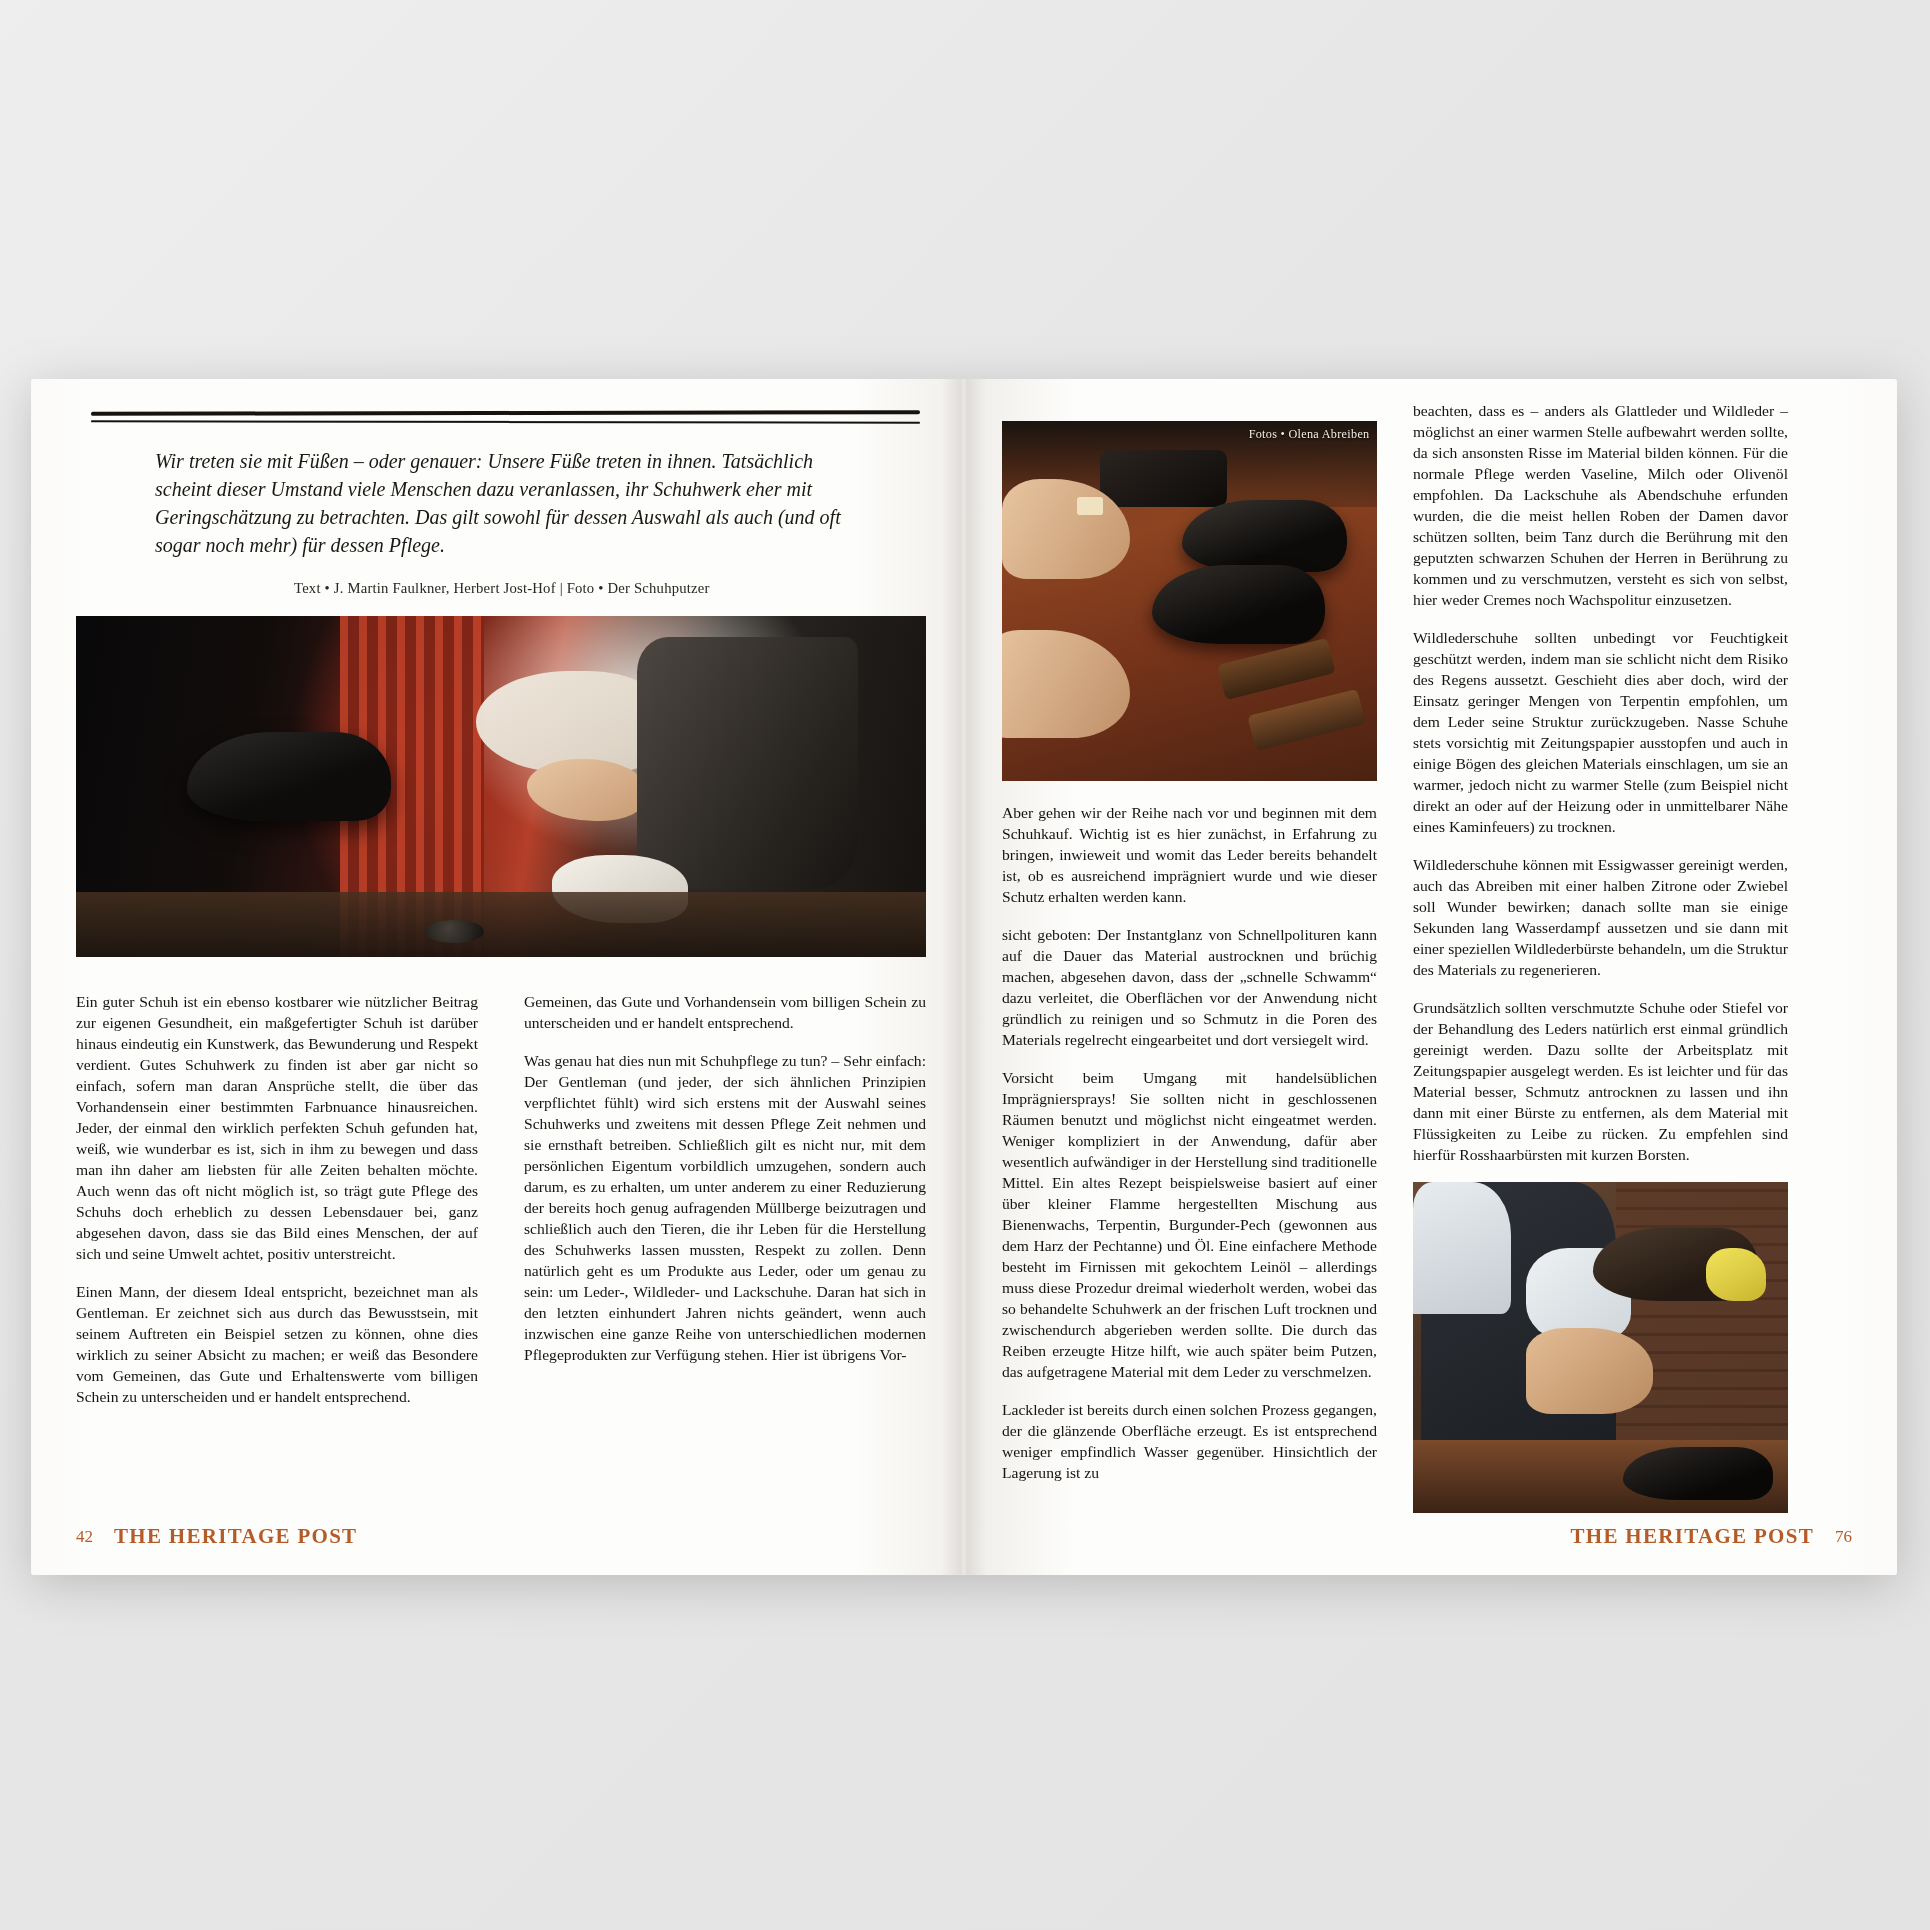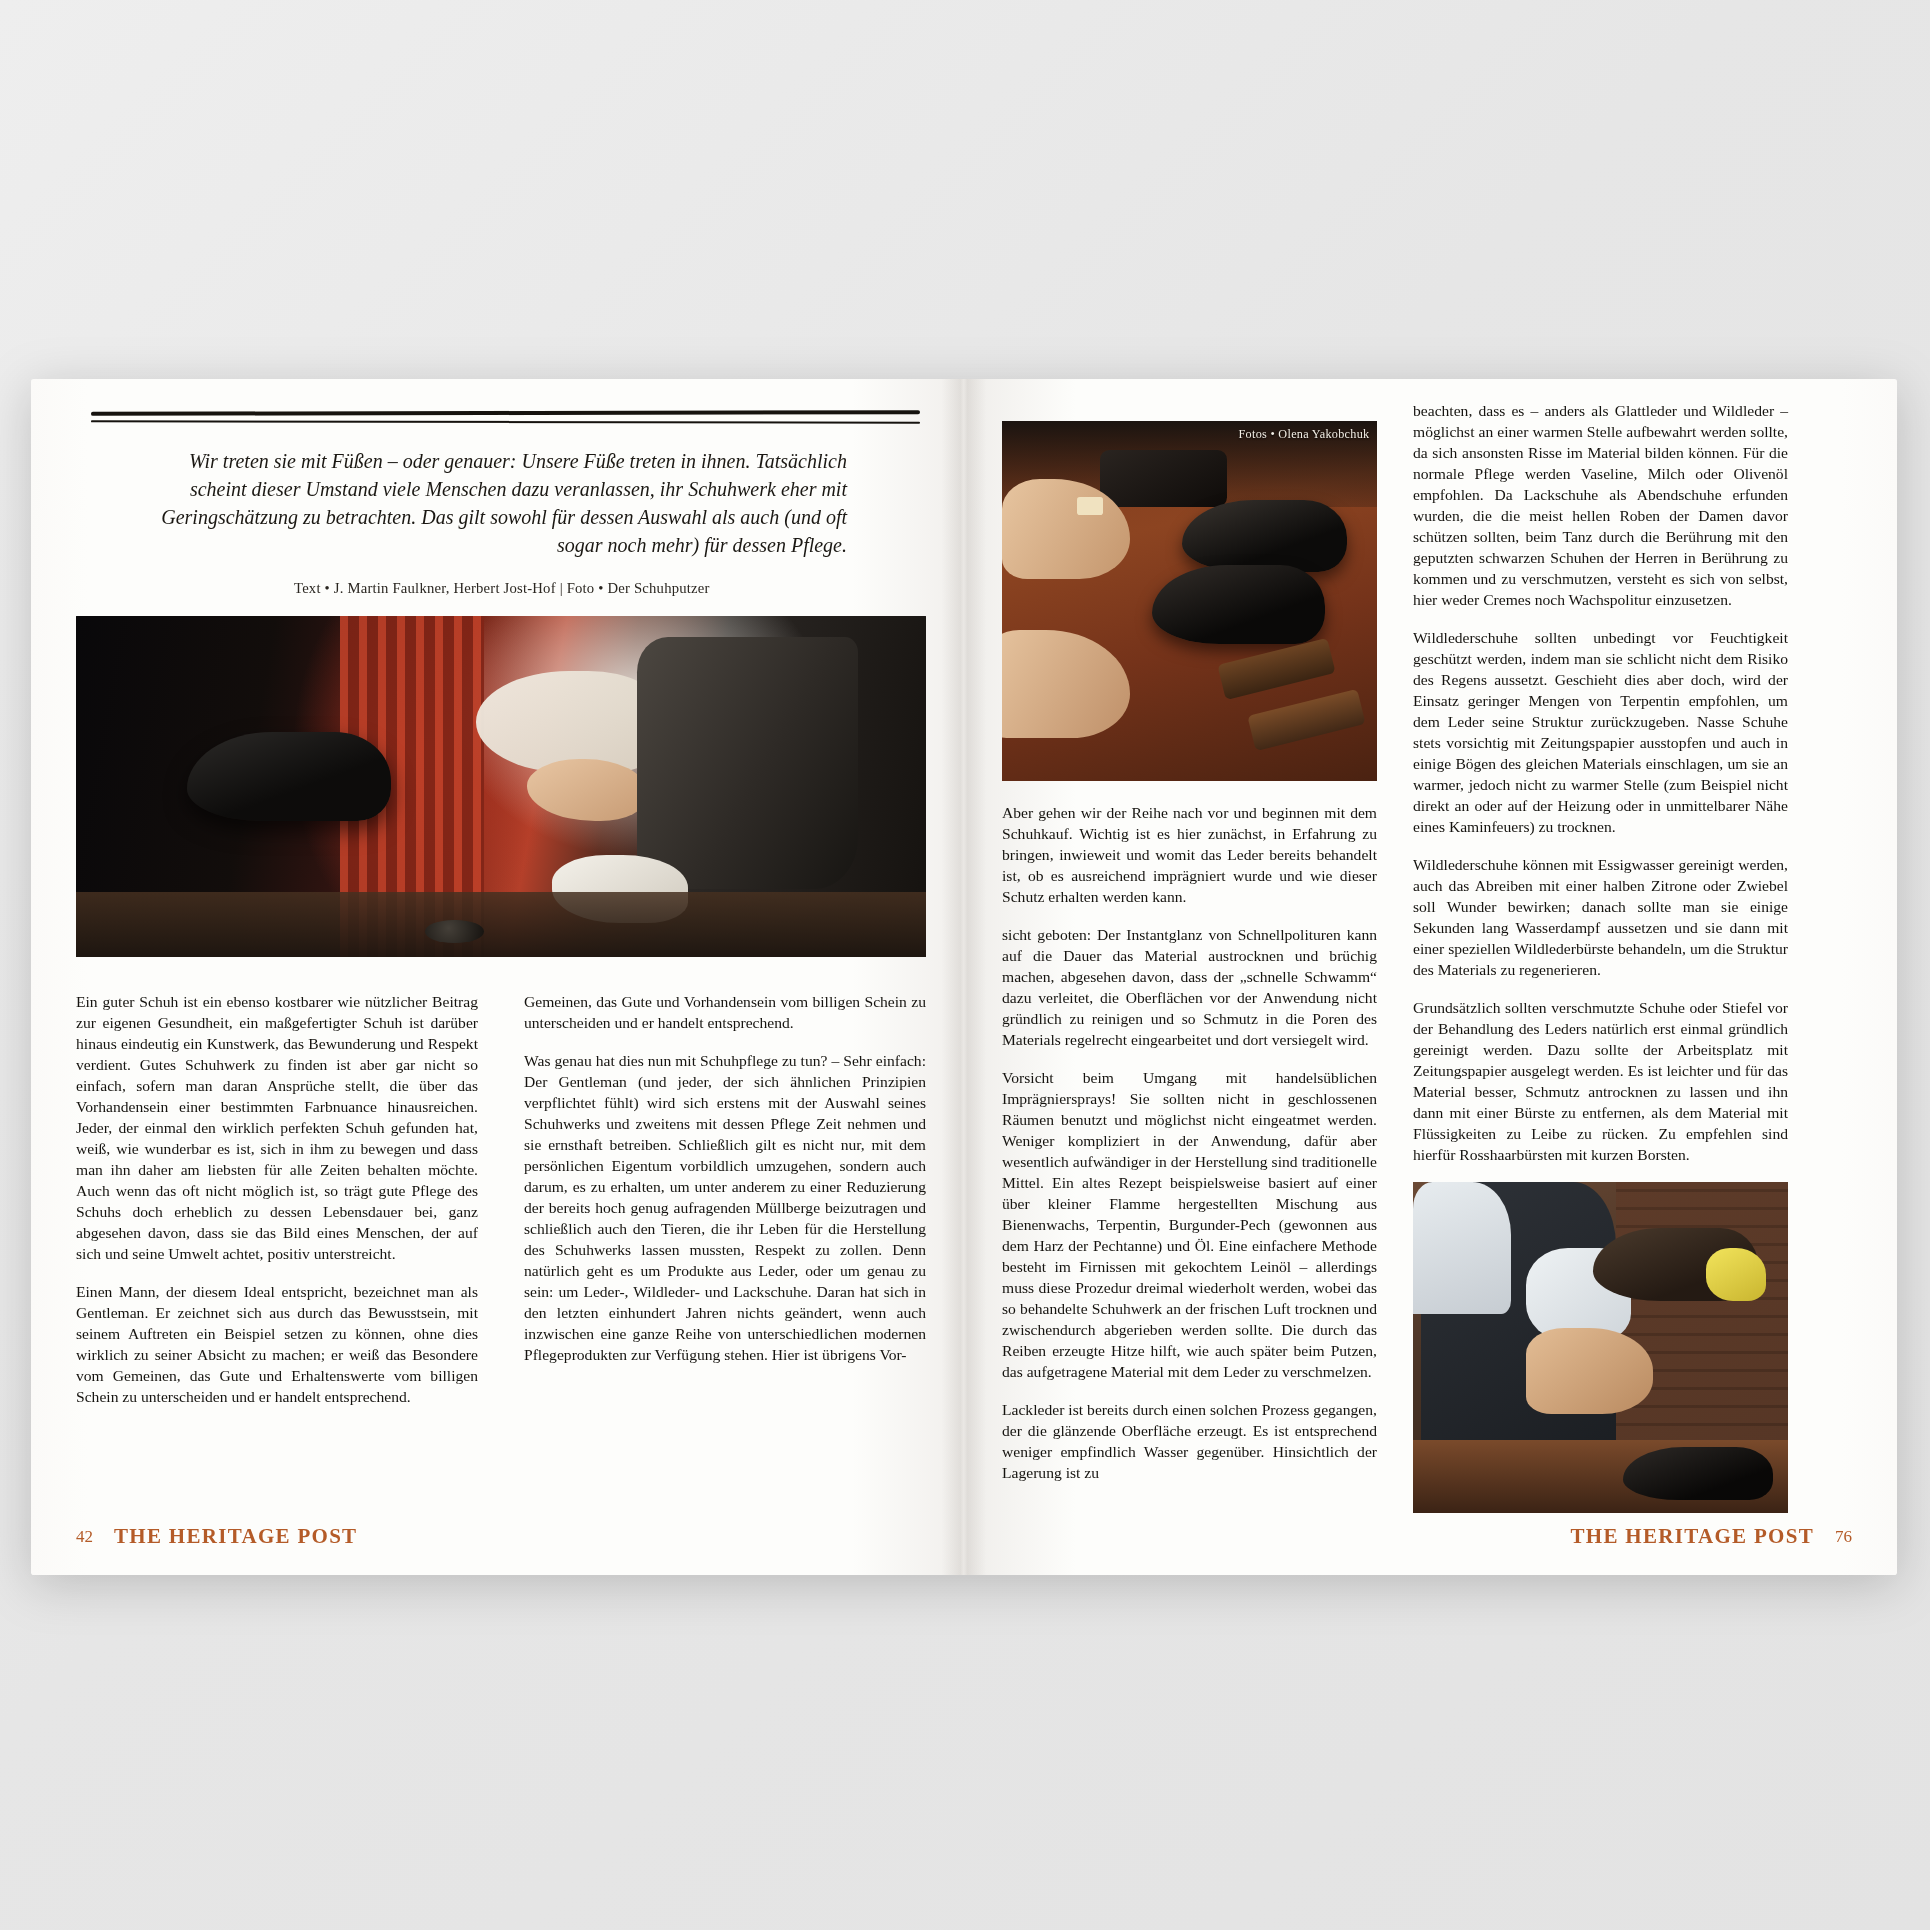--- a/index.html
+++ b/index.html
@@ -83,21 +83,21 @@
     height: 1.9px;
     background: #16130f;
     margin-top: 5.6px;
     border-radius: 0.9px;
     transform: rotate(0.09deg);
   }
 
   .standfirst {
     margin: 24.5px auto 0 auto;
     width: 692px;
-    text-align: right;
+    text-align: left;
     font-style: italic;
     font-size: 20px;
     line-height: 28px;
     color: #1b1813;
   }
   .byline {
     margin: 21px 0 0 0;
     padding-left: 218px;
     font-size: 14.7px;
     color: #2a2620;
@@ -412,21 +412,21 @@
             <div class="bg"></div>
             <div class="dark-top"></div>
             <div class="tins"></div>
             <div class="shoeA"></div>
             <div class="shoeB"></div>
             <div class="armL"></div>
             <div class="armL2"></div>
             <div class="watch"></div>
             <div class="brush1"></div>
             <div class="brush2"></div>
-            <div class="photo-credit">Fotos • Olena Yakobchuk</div>
+            <div class="photo-credit">Fotos • Olena Abreiben</div>
           </div>
 
           <div style="height:21px"></div>
 
           <p>Aber gehen wir der Reihe nach vor und beginnen mit dem Schuhkauf. Wichtig ist es hier zunächst, in Erfahrung zu bringen, inwieweit und womit das Leder bereits behandelt ist, ob es ausreichend imprägniert wurde und wie dieser Schutz erhalten werden kann.</p>
           <p>sicht geboten: Der Instantglanz von Schnellpolituren kann auf die Dauer das Material austrocknen und brüchig machen, abgesehen davon, dass der „schnelle Schwamm“ dazu verleitet, die Oberflächen vor der Anwendung nicht gründlich zu reinigen und so Schmutz in die Poren des Materials regelrecht eingearbeitet und dort versiegelt wird.</p>
           <p>Vorsicht beim Umgang mit handelsüblichen Imprägniersprays! Sie sollten nicht in geschlossenen Räumen benutzt und möglichst nicht eingeatmet werden. Weniger kompliziert in der Anwendung, dafür aber wesentlich aufwändiger in der Herstellung sind traditionelle Mittel. Ein altes Rezept beispielsweise basiert auf einer über kleiner Flamme hergestellten Mischung aus Bienenwachs, Terpentin, Burgunder-Pech (gewonnen aus dem Harz der Pechtanne) und Öl. Eine einfachere Methode besteht im Firnissen mit gekochtem Leinöl – allerdings muss diese Prozedur dreimal wiederholt werden, wobei das so behandelte Schuhwerk an der frischen Luft trocknen und zwischendurch abgerieben werden sollte. Die durch das Reiben erzeugte Hitze hilft, wie auch später beim Putzen, das aufgetragene Material mit dem Leder zu verschmelzen.</p>
           <p>Lackleder ist bereits durch einen solchen Prozess gegangen, der die glänzende Oberfläche erzeugt. Es ist entsprechend weniger empfindlich Wasser gegenüber. Hinsichtlich der Lagerung ist zu</p>
         </div>
 

